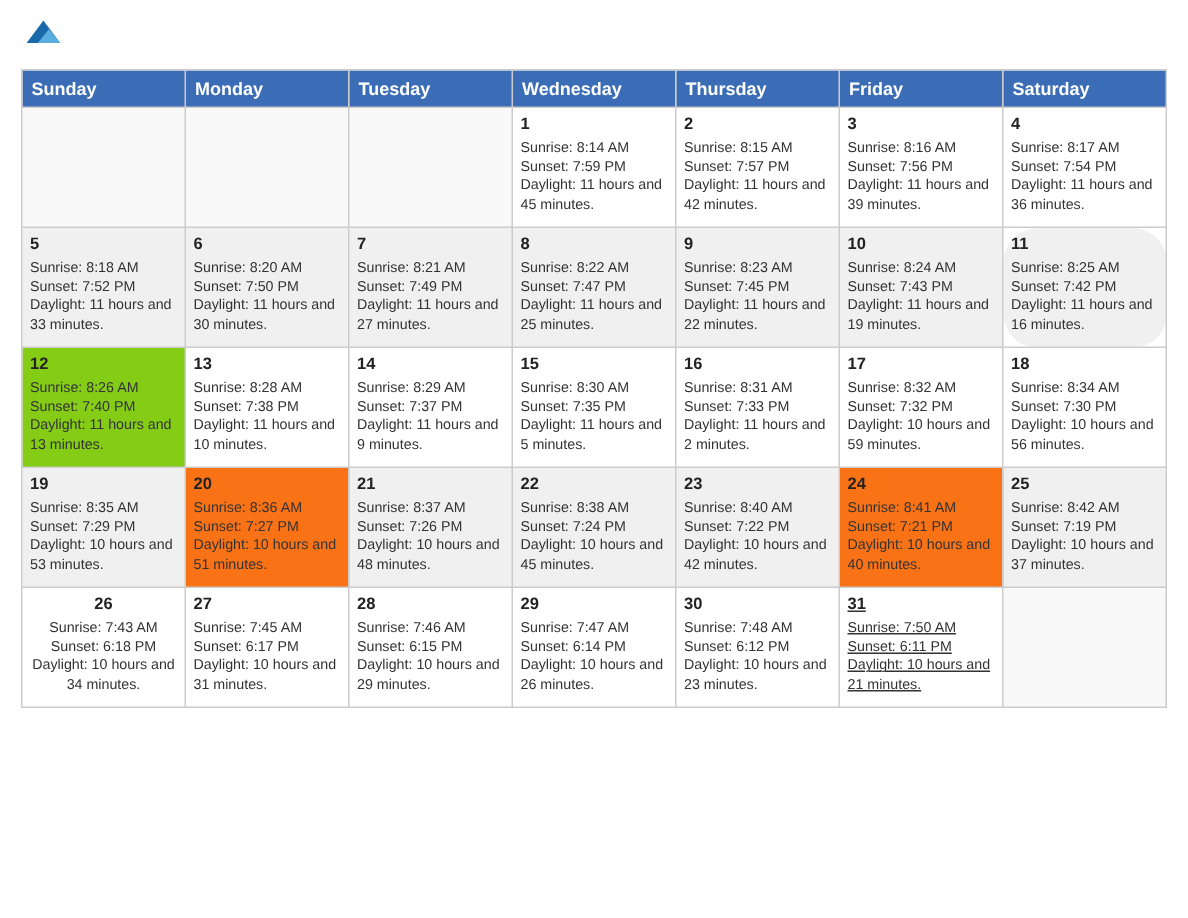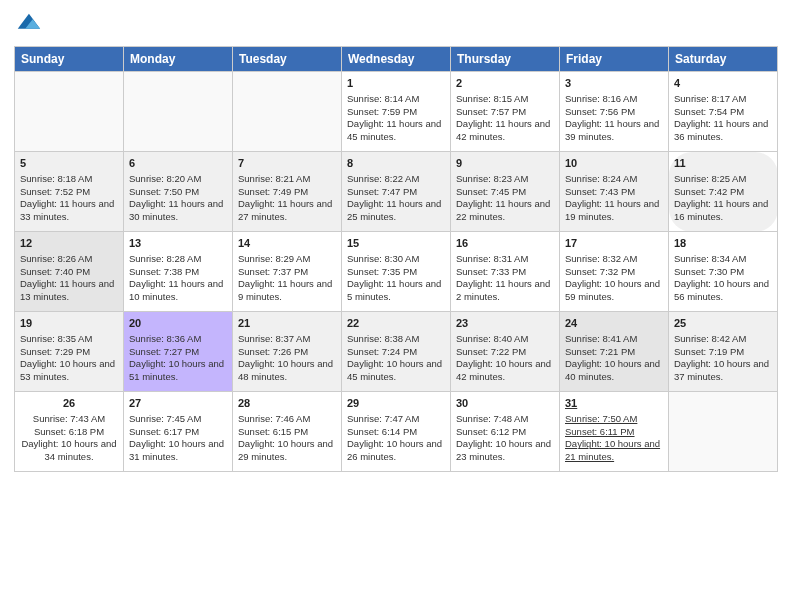--- a/index.html
+++ b/index.html
@@ -188,21 +188,21 @@
             <div>Daylight: 11 hours and 19 minutes.</div>
           </td>
           <td style="background: rgb(240, 240, 240); border-radius: 23px;">
             <span class="day-num">11</span>
             <div>Sunrise: 8:25 AM</div>
             <div>Sunset: 7:42 PM</div>
             <div>Daylight: 11 hours and 16 minutes.</div>
           </td>
         </tr>
         <tr>
-          <td style="background: #e5e5e5;">
+          <td style="background: #84cc16;">
             <span class="day-num">12</span>
             <div>Sunrise: 8:26 AM</div>
             <div>Sunset: 7:40 PM</div>
             <div>Daylight: 11 hours and 13 minutes.</div>
           </td>
           <td style="background: rgb(255, 255, 255);">
             <span class="day-num">13</span>
             <div>Sunrise: 8:28 AM</div>
             <div>Sunset: 7:38 PM</div>
             <div>Daylight: 11 hours and 10 minutes.</div>
@@ -238,21 +238,21 @@
             <div>Daylight: 10 hours and 56 minutes.</div>
           </td>
         </tr>
         <tr>
           <td style="background: rgb(240, 240, 240);">
             <span class="day-num">19</span>
             <div>Sunrise: 8:35 AM</div>
             <div>Sunset: 7:29 PM</div>
             <div>Daylight: 10 hours and 53 minutes.</div>
           </td>
-          <td style="background: #c4b5fd;">
+          <td style="background: #f97316;">
             <span class="day-num">20</span>
             <div>Sunrise: 8:36 AM</div>
             <div>Sunset: 7:27 PM</div>
             <div>Daylight: 10 hours and 51 minutes.</div>
           </td>
           <td style="background: rgb(240, 240, 240);">
             <span class="day-num">21</span>
             <div>Sunrise: 8:37 AM</div>
             <div>Sunset: 7:26 PM</div>
             <div>Daylight: 10 hours and 48 minutes.</div>
@@ -262,21 +262,21 @@
             <div>Sunrise: 8:38 AM</div>
             <div>Sunset: 7:24 PM</div>
             <div>Daylight: 10 hours and 45 minutes.</div>
           </td>
           <td style="background: rgb(240, 240, 240);">
             <span class="day-num">23</span>
             <div>Sunrise: 8:40 AM</div>
             <div>Sunset: 7:22 PM</div>
             <div>Daylight: 10 hours and 42 minutes.</div>
           </td>
-          <td style="background: #e5e5e5;">
+          <td style="background: #f97316;">
             <span class="day-num">24</span>
             <div>Sunrise: 8:41 AM</div>
             <div>Sunset: 7:21 PM</div>
             <div>Daylight: 10 hours and 40 minutes.</div>
           </td>
           <td style="background: rgb(240, 240, 240);">
             <span class="day-num">25</span>
             <div>Sunrise: 8:42 AM</div>
             <div>Sunset: 7:19 PM</div>
             <div>Daylight: 10 hours and 37 minutes.</div>

